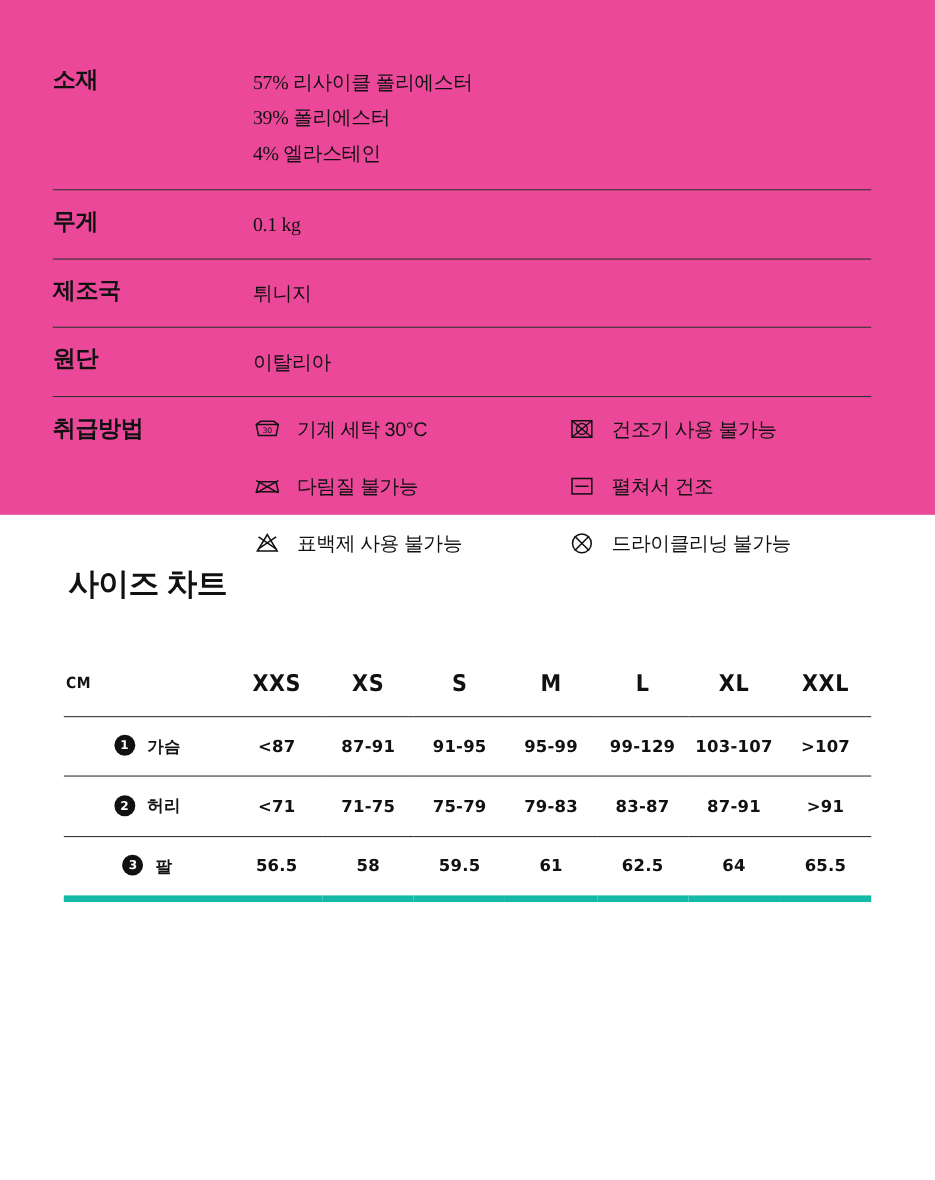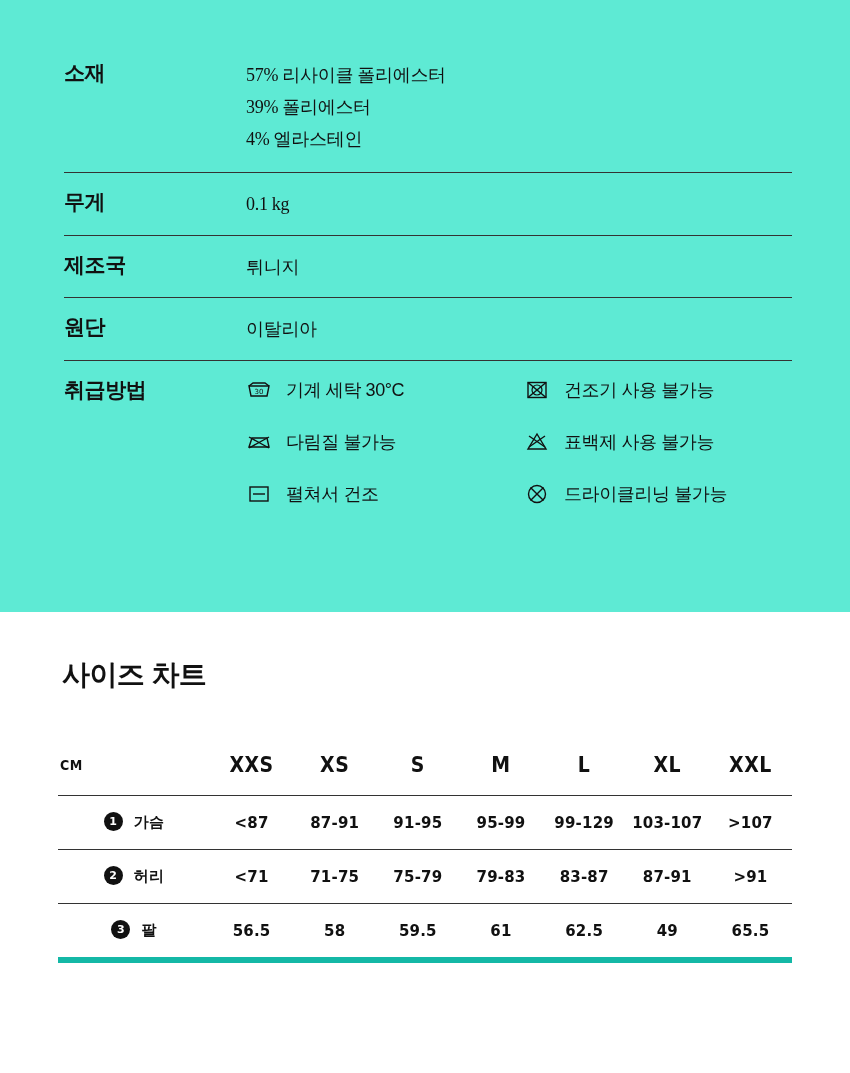--- a/index.html
+++ b/index.html
@@ -10,24 +10,24 @@
     width: 850px;
     height: 1073px;
     background: #ffffff;
     font-family: "Liberation Sans", "DejaVu Sans", sans-serif;
     color: #111111;
     overflow: hidden;
   }
 
   
   .spec-panel {
-    background: #5eead4;
-    padding: 60px 58px 40px 64px;
+    background: #ec4899;
+    padding: 60px 58px 40px 48px;
     box-sizing: border-box;
-    height: 612px;
+    height: 468px;
   }
 
   .spec-row {
     display: flex;
     align-items: flex-start;
     border-bottom: 1px solid #333333;
     padding-bottom: 14px;
     margin-bottom: 0;
   }
   .spec-row.first {
@@ -235,36 +235,36 @@
             <line x1="3" y1="8" x2="23" y2="19" stroke="#111" stroke-width="1.4"></line>
             <line x1="23" y1="8" x2="3" y2="19" stroke="#111" stroke-width="1.4"></line>
           </svg>
         </span>
         <span class="care-text">다림질 불가능</span>
       </div>
 
       <div class="care-item">
         <span class="care-icon">
           <svg width="26" height="26" viewBox="0 0 26 26" aria-hidden="true">
+            <rect x="4" y="6" width="18" height="14" fill="none" stroke="#111" stroke-width="1.4"></rect>
+            <line x1="7" y1="13" x2="19" y2="13" stroke="#111" stroke-width="1.4"></line>
+          </svg>
+        </span>
+        <span class="care-text">펼쳐서 건조</span>
+      </div>
+
+      <div class="care-item">
+        <span class="care-icon">
+          <svg width="26" height="26" viewBox="0 0 26 26" aria-hidden="true">
             <path d="M13 5 L22 20 L4 20 Z" fill="none" stroke="#111" stroke-width="1.4"></path>
             <line x1="5" y1="7" x2="21" y2="18" stroke="#111" stroke-width="1.4"></line>
             <line x1="21" y1="7" x2="5" y2="18" stroke="#111" stroke-width="1.4"></line>
           </svg>
         </span>
         <span class="care-text">표백제 사용 불가능</span>
-      </div>
-
-      <div class="care-item">
-        <span class="care-icon">
-          <svg width="26" height="26" viewBox="0 0 26 26" aria-hidden="true">
-            <rect x="4" y="6" width="18" height="14" fill="none" stroke="#111" stroke-width="1.4"></rect>
-            <line x1="7" y1="13" x2="19" y2="13" stroke="#111" stroke-width="1.4"></line>
-          </svg>
-        </span>
-        <span class="care-text">펼쳐서 건조</span>
       </div>
 
       <div class="care-item">
         <span class="care-icon">
           <svg width="26" height="26" viewBox="0 0 26 26" aria-hidden="true">
             <circle cx="13" cy="13" r="8.5" fill="none" stroke="#111" stroke-width="1.4"></circle>
             <line x1="6.5" y1="6.5" x2="19.5" y2="19.5" stroke="#111" stroke-width="1.4"></line>
             <line x1="19.5" y1="6.5" x2="6.5" y2="19.5" stroke="#111" stroke-width="1.4"></line>
           </svg>
         </span>
@@ -331,19 +331,19 @@
 
       <tr>
         <td class="row-label">
           <span class="num-badge">3</span><span class="row-label-text">팔</span>
         </td>
         <td>56.5</td>
         <td>58</td>
         <td>59.5</td>
         <td>61</td>
         <td>62.5</td>
-        <td>49</td>
+        <td>64</td>
         <td>65.5</td>
       </tr>
 
     </tbody>
   </table>
 </section>
 
 </body></html>

